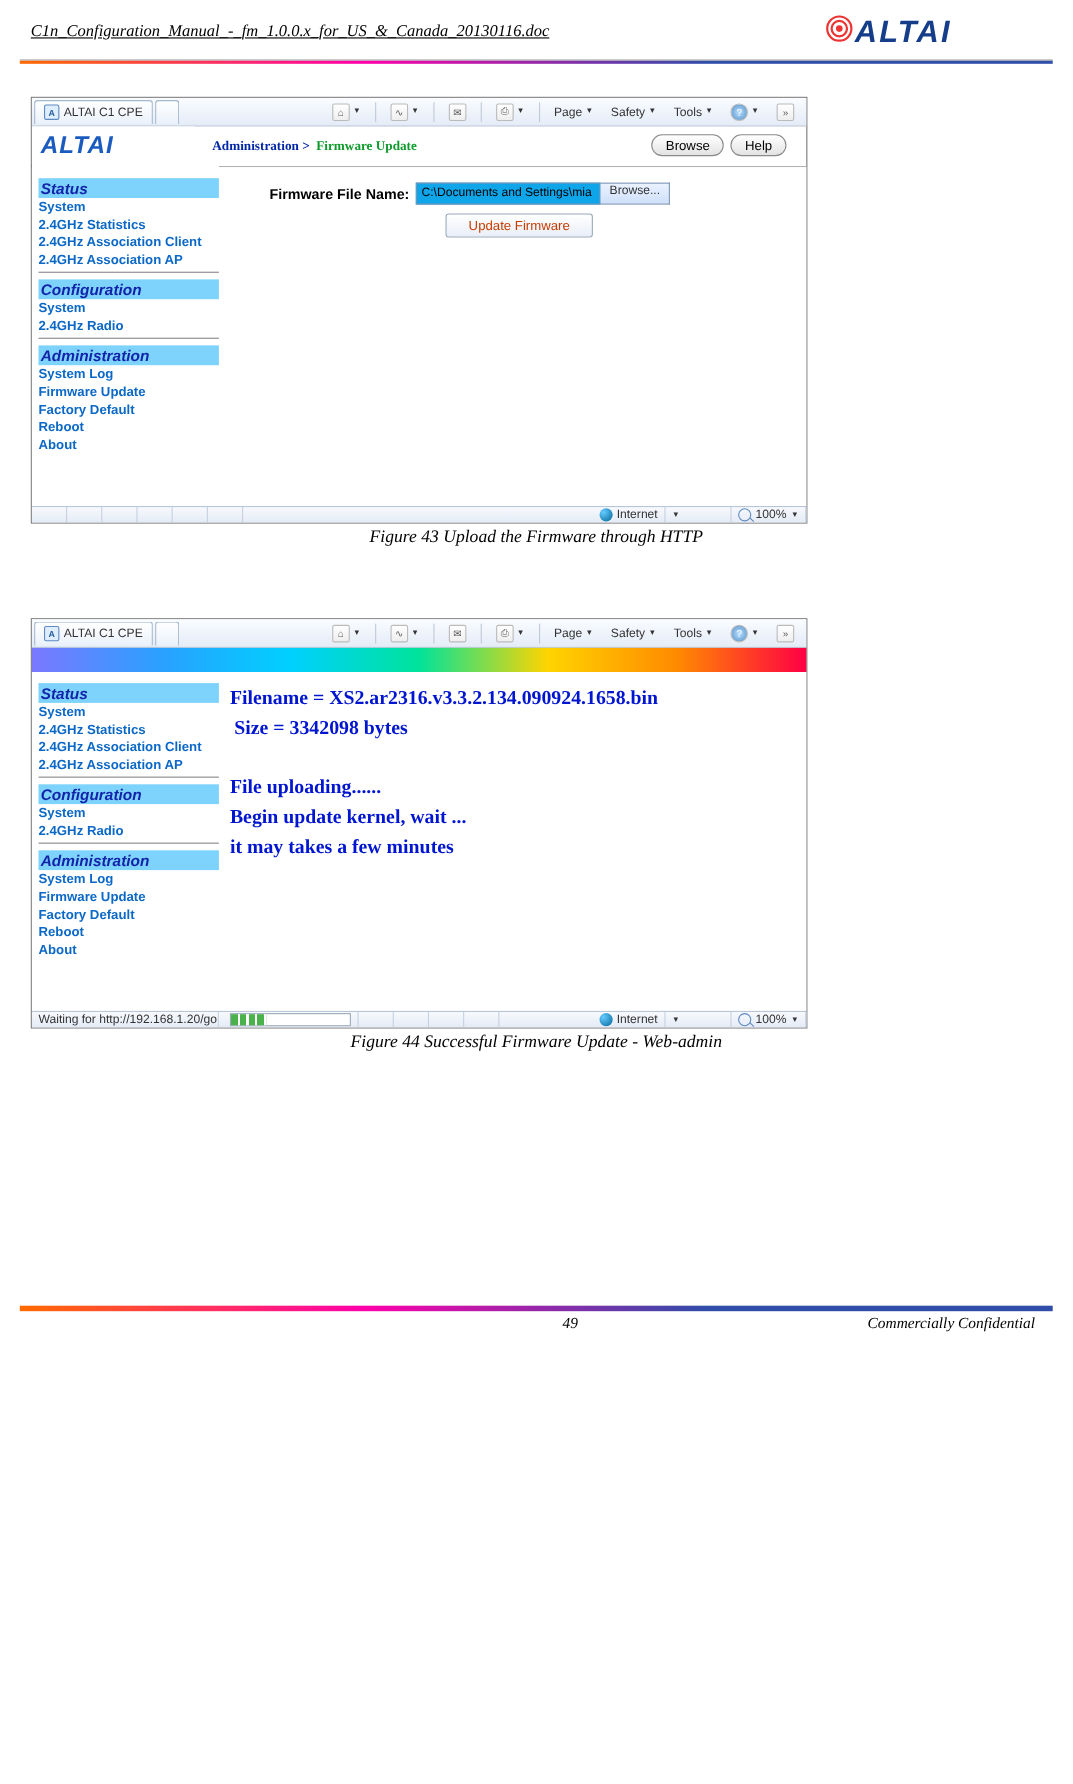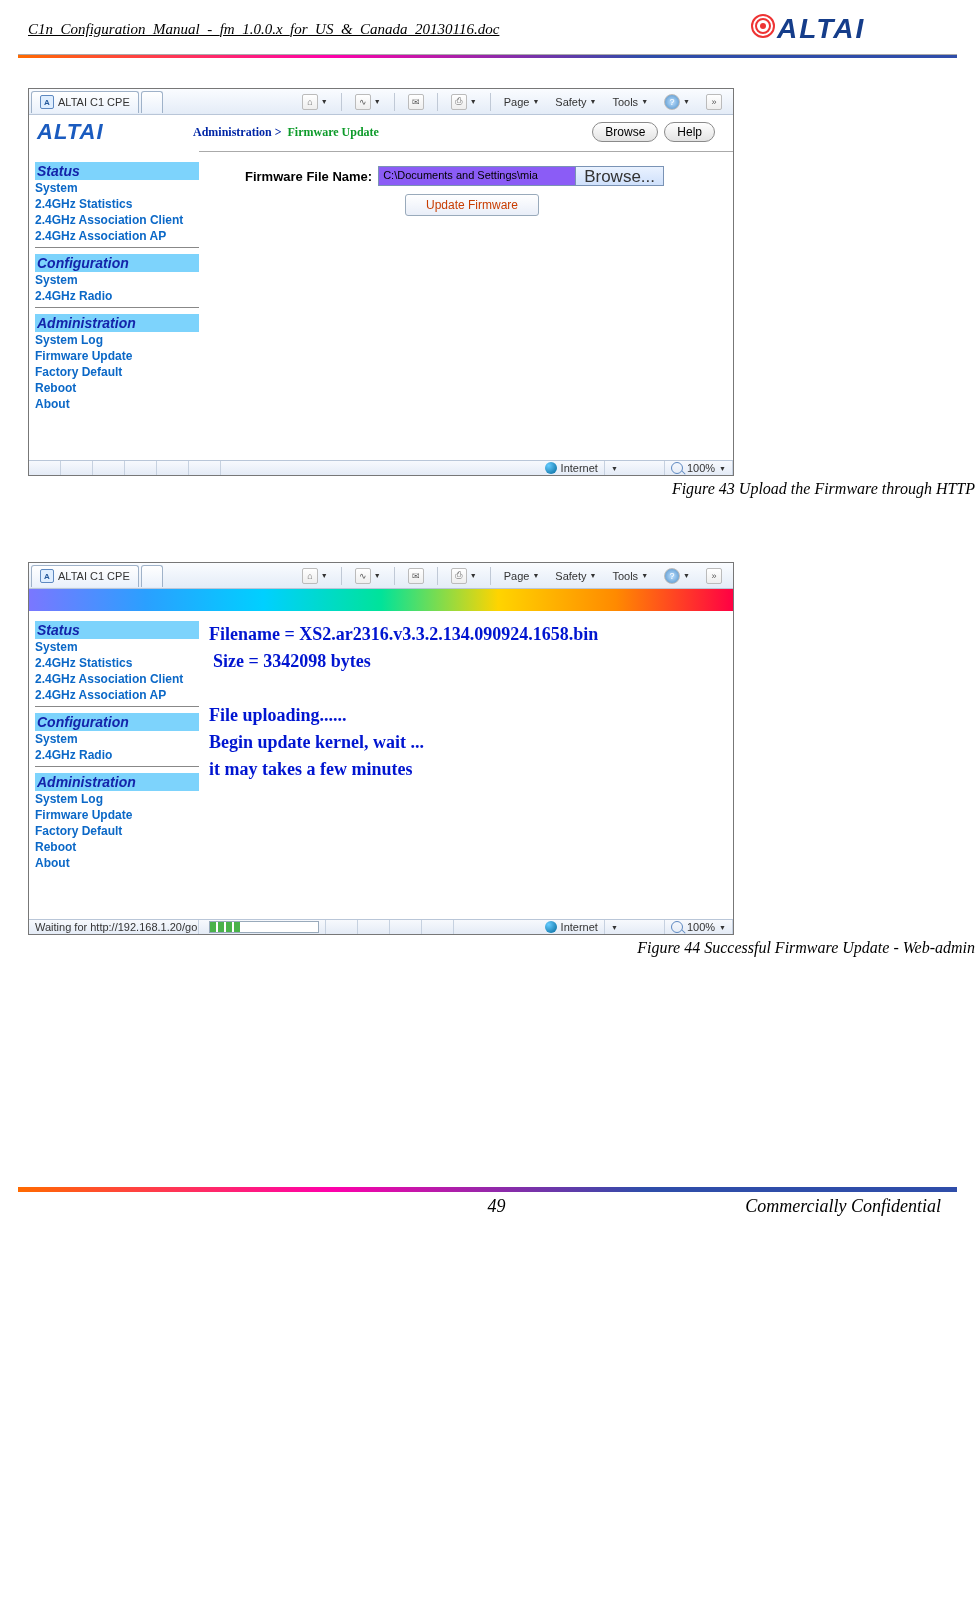--- a/index.html
+++ b/index.html
@@ -76,22 +76,22 @@
 
   .sidebar { width:170px; padding:4px 0 6px 6px;}
   .side-heading { font-weight:bold; font-style:italic; color:#1324aa; font-size:14px; background:#7dd3fc; padding:1px 2px; margin-top:6px;}
   .side-hr { margin:3px 0 4px 0; height:1px; background:#888; }
   .side-item { color:#0b68c7; font-size:12px; font-weight:bold; padding:1px 0; cursor:pointer;}
 
   .main-pane { flex:1; padding:10px 16px 4px 10px;}
   .form-row { display:flex; align-items:center; gap:6px; margin-top:4px;padding-left:36px;}
   .form-label { font-weight:bold; font-size:13px; color:#000;}
   .file-input { display:flex; }
-  .file-text { width:198px; height:20px; border:1px solid #7a93b5; background:#8b5cf6; font-size:11px; padding:2px 4px; overflow:hidden; white-space:nowrap;}
-  .file-browse { height:20px; border:1px solid #7a93b5; border-left:none; background:linear-gradient(#eaf2ff,#cfe0fb); padding:0 8px; font-size:17px; color:#333; cursor:pointer;}
+  .file-text { width:168px; height:20px; border:1px solid #7a93b5; background:#0ea5e9; font-size:11px; padding:2px 4px; overflow:hidden; white-space:nowrap;}
+  .file-browse { height:20px; border:1px solid #7a93b5; border-left:none; background:linear-gradient(#eaf2ff,#cfe0fb); padding:0 8px; font-size:11px; color:#333; cursor:pointer;}
   .update-fw-btn { margin-top:8px; margin-left:196px; border:1px solid #9ab; border-radius:3px; background:linear-gradient(#fff,#e9eef8); padding:3px 20px; font-size:12px; color:#c83c00; cursor:pointer;}
 
   .upload-text { color:#0015d0; font-family: Tahoma; font-size:18px; font-weight:bold; line-height:1.5;}
   .upload-text .norm { font-weight:bold;}
 
   .b-status {
     height:15px; display:flex; align-items:center;
     background:linear-gradient(#f7f9fd,#e4ebf6);
     border-top:1px solid #b9c6d8;
     font-size:11px; color:#333;
@@ -99,28 +99,28 @@
   .st-cell { border-right:1px solid #c6d1e0; height:100%; display:flex; align-items:center; padding:0 6px;}
   .st-spacer { flex:1; display:flex; height:100%;}
   .st-spacer .sp { width:32px; border-right:1px solid #c6d1e0; height:100%;}
   .globe { width:12px;height:12px;border-radius:50%;background:radial-gradient(circle at 30% 30%,#6cf,#069);margin-right:4px;}
   .zoom {display:flex;align-items:center;gap:4px;}
   .zoom-ic{width:12px;height:12px;border:1px solid #5e89c1;border-radius:50%;position:relative;}
   .zoom-ic::after{content:"";position:absolute;width:5px;height:1px;background:#5e89c1;left:9px;top:9px;transform:rotate(45deg);}
   .prog { width:110px;height:12px;border:1px solid #9ab;background:#fff;margin-left:4px;}
   .prog-fill{height:100%;width:30%;background:repeating-linear-gradient(90deg,#4ab24a 0 6px,#fff 6px 8px);}
 
-  .caption { text-align:right; font-style:italic; font-size:16px; margin-top:4px;}
+  .caption { text-align:center; font-style:italic; font-size:16px; margin-top:4px;}
   .gap { height:34px;}
 
   .footer-rule {
     height: 5px; margin: 230px 18px 0 18px;
     background: linear-gradient(90deg,#ff6a00,#ff00aa,#2f4da9,#2f4da9);
   }
-  .footer-row { display:flex; justify-content:space-between; padding:4px 34px 20px 28px; font-style:italic; font-size:18px;}
+  .footer-row { display:flex; justify-content:space-between; padding:4px 34px 20px 28px; font-style:italic; font-size:14px;}
   .page-num { flex:1; text-align:center;}
 </style>
 </head>
 <body>
 <div class="page">
 
 <div class="header">
   <span class="doc-title">C1n_Configuration_Manual_-_fm_1.0.0.x_for_US_&amp;_Canada_20130116.doc</span>
   <span class="logo-altai">
     <svg width="200" height="42" viewBox="0 0 200 42">

